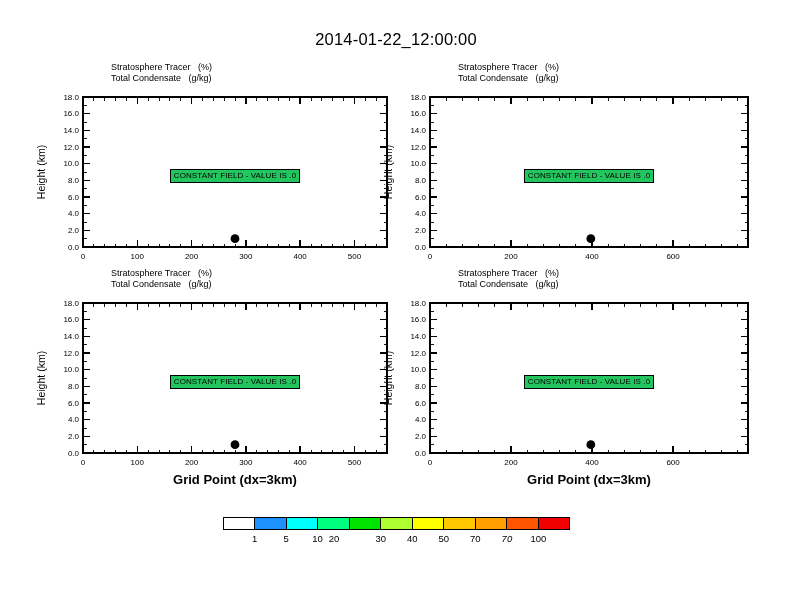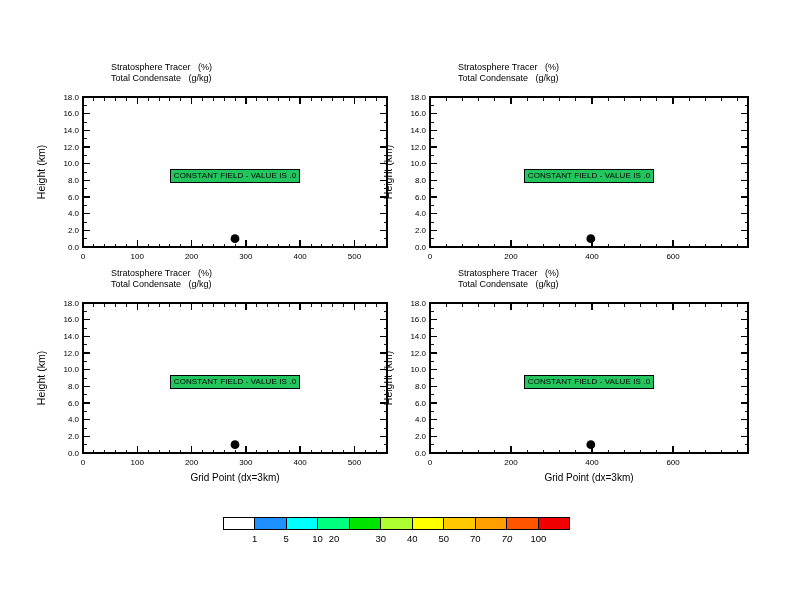--- a/index.html
+++ b/index.html
@@ -6,31 +6,32 @@
   #screen{position:relative;width:792px;height:612px;background:#ffffff;
           font-family:"Liberation Sans",sans-serif;color:#000;overflow:hidden;}
   #title{position:absolute;left:0;top:31px;width:100%;text-align:center;
          font-size:16.5px;line-height:17px;letter-spacing:.2px;}
   .hdr{position:absolute;font-size:9px;line-height:11px;white-space:pre;margin-left:26px;}
   .cfwrap{position:absolute;text-align:center;}
   .cfwrap span{display:inline-block;border:1px solid #000;background:#22c55e;
                font-size:8px;line-height:10px;padding:1px 3px;letter-spacing:.1px;}
   .ylab{position:absolute;font-size:10.5px;white-space:nowrap;
         transform:translate(-50%,-50%) rotate(-90deg);}
-  .xlab{position:absolute;font-size:10px;text-align:center;}
+  .xlab{position:absolute;font-size:13px;text-align:center;font-weight:bold;}
   #colorbar{position:absolute;display:flex;}
   .cbcell{flex:1 1 0;border:1px solid #000;border-left:none;box-sizing:border-box;}
   .cbcell.first{border-left:1px solid #000;}
   .cblab{position:absolute;transform:translateX(-50%);font-size:9.5px;line-height:11px;}
   svg text{font-family:"Liberation Sans",sans-serif;fill:#000;}
 </style>
 </head>
 <body>
 
 <div id="screen">
+  <div id="title">2014-01-22_12:00:00</div>
   <svg id="plot" width="792" height="612" style="position:absolute;left:0;top:0">
       <g>
         <rect x="83" y="97" width="304" height="150" fill="none" stroke="#000" stroke-width="1.6" shape-rendering="crispEdges"></rect>
         <line x1="83" y1="247" x2="83" y2="240" stroke="#000" stroke-width="1.3" shape-rendering="crispEdges"></line>
         <line x1="83" y1="97" x2="83" y2="104" stroke="#000" stroke-width="1.3" shape-rendering="crispEdges"></line>
         <line x1="93.85714285714286" y1="247" x2="93.85714285714286" y2="243.5" stroke="#000" stroke-width="0.9" shape-rendering="crispEdges"></line>
         <line x1="93.85714285714286" y1="97" x2="93.85714285714286" y2="100.5" stroke="#000" stroke-width="0.9" shape-rendering="crispEdges"></line>
         <line x1="104.71428571428571" y1="247" x2="104.71428571428571" y2="243.5" stroke="#000" stroke-width="0.9" shape-rendering="crispEdges"></line>
         <line x1="104.71428571428571" y1="97" x2="104.71428571428571" y2="100.5" stroke="#000" stroke-width="0.9" shape-rendering="crispEdges"></line>
         <line x1="115.57142857142857" y1="247" x2="115.57142857142857" y2="243.5" stroke="#000" stroke-width="0.9" shape-rendering="crispEdges"></line>

